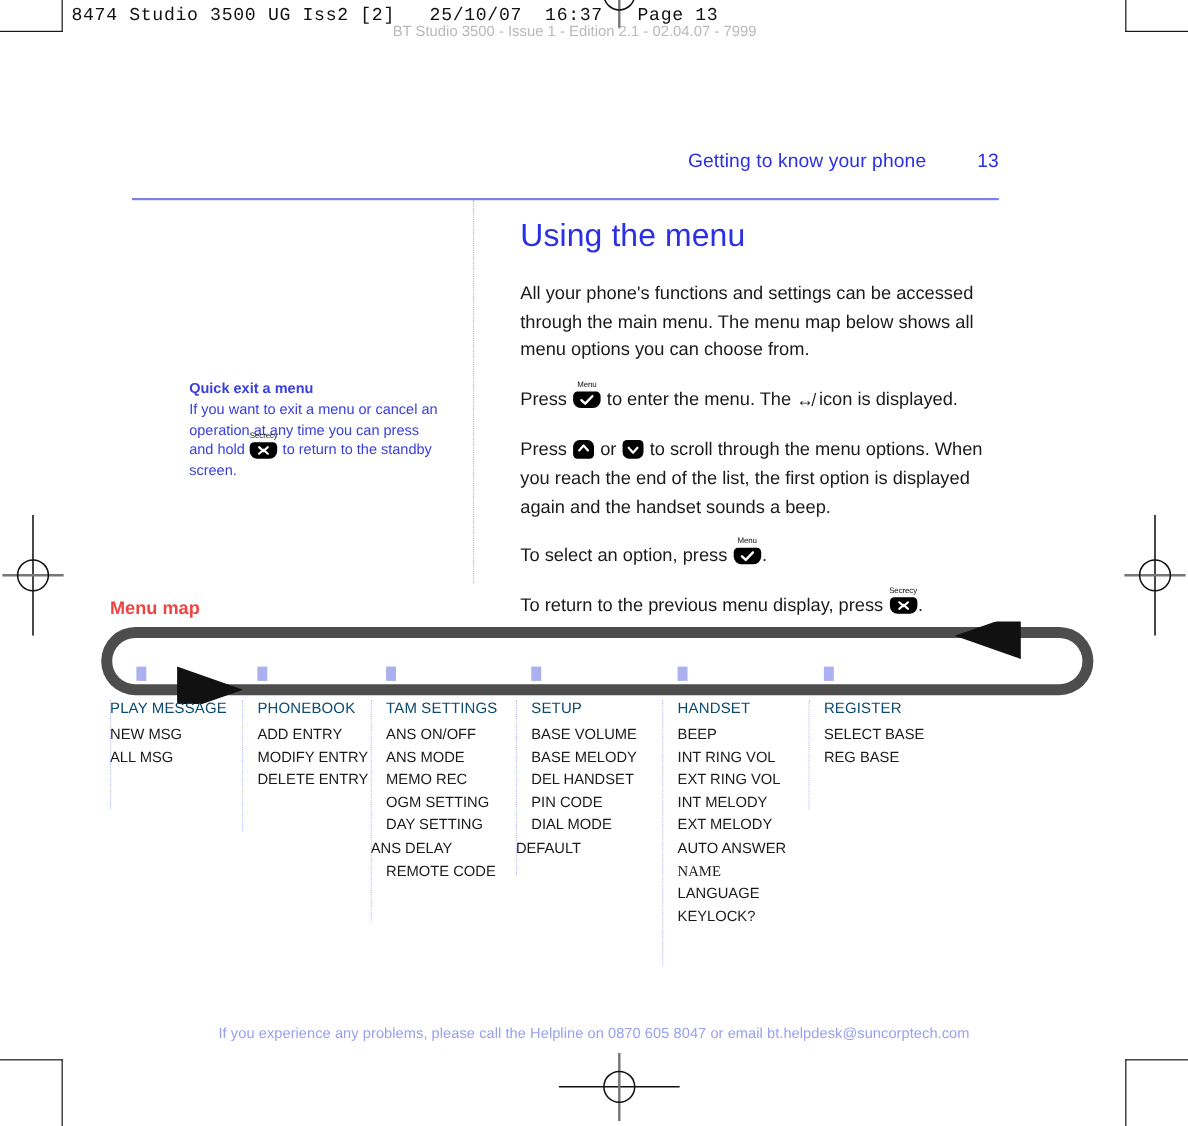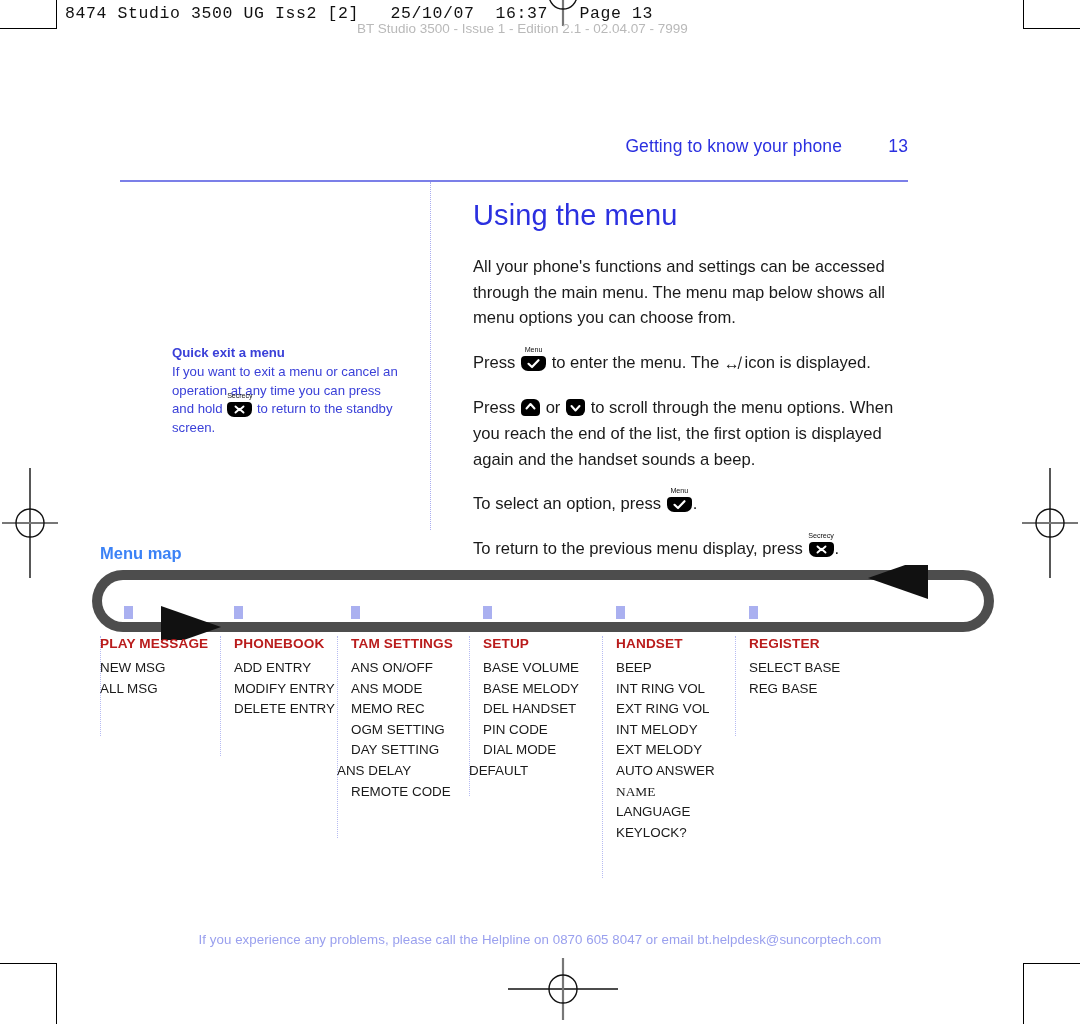--- a/index.html
+++ b/index.html
@@ -162,21 +162,21 @@
     font-size: 16px;
     vertical-align: -1px;
   }
 
   
   .menumap-title {
     position: absolute;
     left: 100px; top: 544px;
     font-size: 16.5px;
     font-weight: bold;
-    color: #3b82f6;
+    color: #ef4444;
   }
 
   .track-wrap {
     position: absolute;
     left: 83px; top: 565px;
     width: 920px; height: 75px;
   }
   .track-wrap svg { display: block; }
 
   .columns {
@@ -198,22 +198,22 @@
     background: #aab0f0;
   }
   .col-sep {
     position: absolute;
     left: 0px;
     top: 0px;
     width: 0;
     border-left: 1px dotted #b6bbf2;
   }
   .col-head {
-    color: #b91c1c;
-    font-weight: bold;
+    color: #0c4a6e;
+    font-weight: normal;
     font-size: 13.6px;
     letter-spacing: 0.15px;
     margin: 0 0 7px 0;
     white-space: nowrap;
   }
   .col-item {
     color: #1a1a1a;
     font-size: 13.4px;
     line-height: 20.6px;
     white-space: nowrap;

